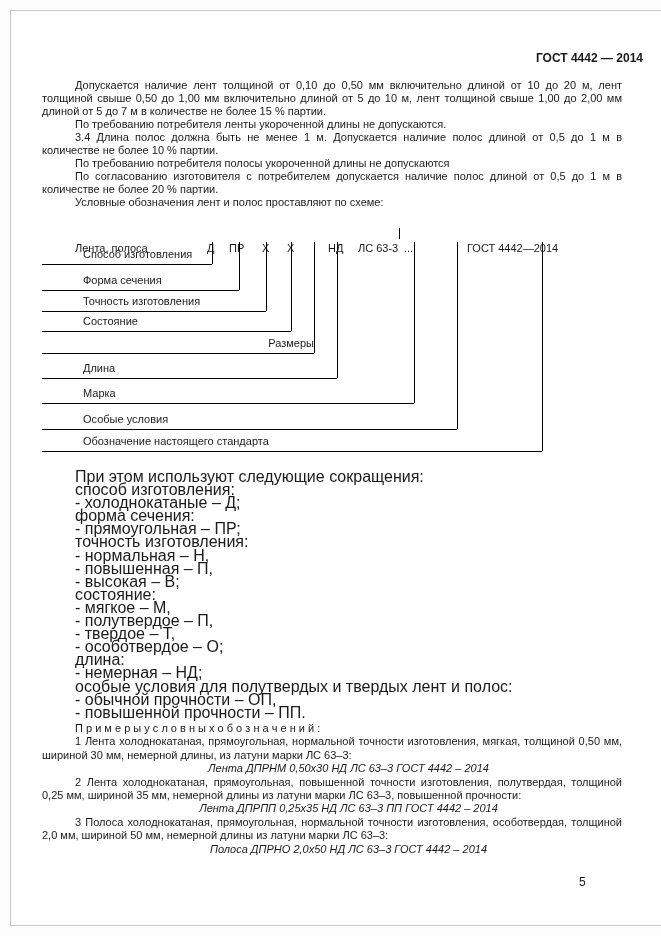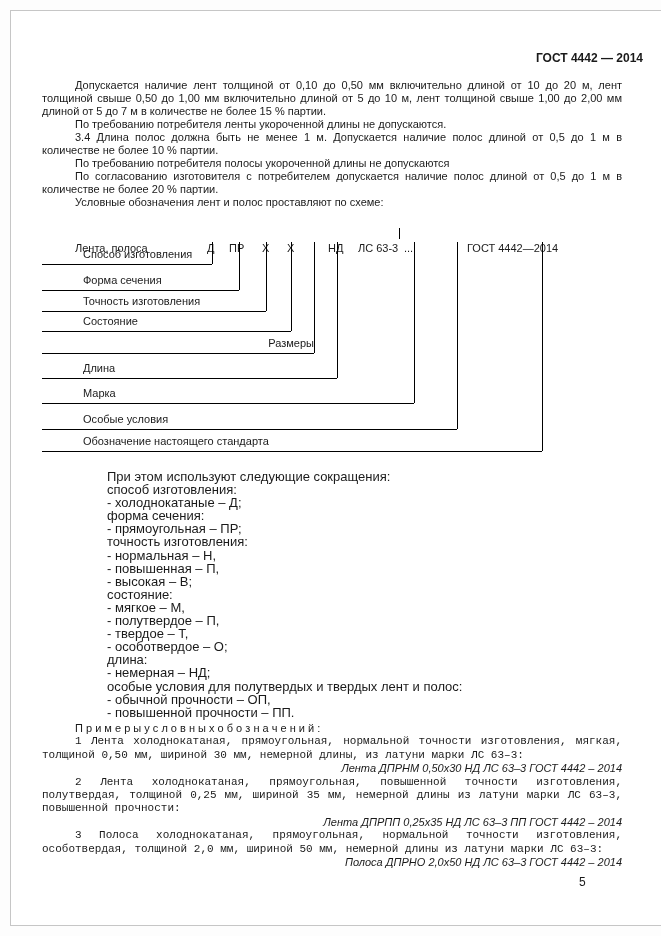--- a/index.html
+++ b/index.html
@@ -61,31 +61,31 @@
   .vline-3 { left:224px; height:69px; }
   .vline-4 { left:249px; height:89px; }
   .vline-5 { left:272px; height:111px; }
   .vline-6 { left:295px; height:136px; }
   .vline-7 { left:372px; height:161px; }
   .vline-8 { left:415px; height:187px; }
   .vline-9 { left:500px; height:209px; }
 
   .abbr {
     position:absolute; left:64px; top:459px; width:545px;
-    font-size:13px; line-height:13.1px;margin-left:32px;
+    font-size:16px; line-height:13.1px;
   }
   .abbr-line { margin:0; white-space:nowrap; }
 
   .examples {
     position:absolute; left:31px; top:711px; width:580px;
     font-size:11px; line-height:13.4px; text-align:justify;
   }
   .ex-heading { margin:0; text-indent:33px; text-align:left; }
-  .ex-text { margin:0; text-indent:33px;font-family:Liberation Mono, monospace; }
-  .ex-designation { margin:0; text-indent:33px; font-style:italic; text-align:right; }
+  .ex-text { margin:0; text-indent:33px; }
+  .ex-designation { margin:0; text-indent:33px; font-style:italic; text-align:center; }
 
   .page-number {
     position:absolute; left:568px; top:864px; font-size:12px;
   }
 </style>
 </head>
 <body>
 
 <div class="page">
 

